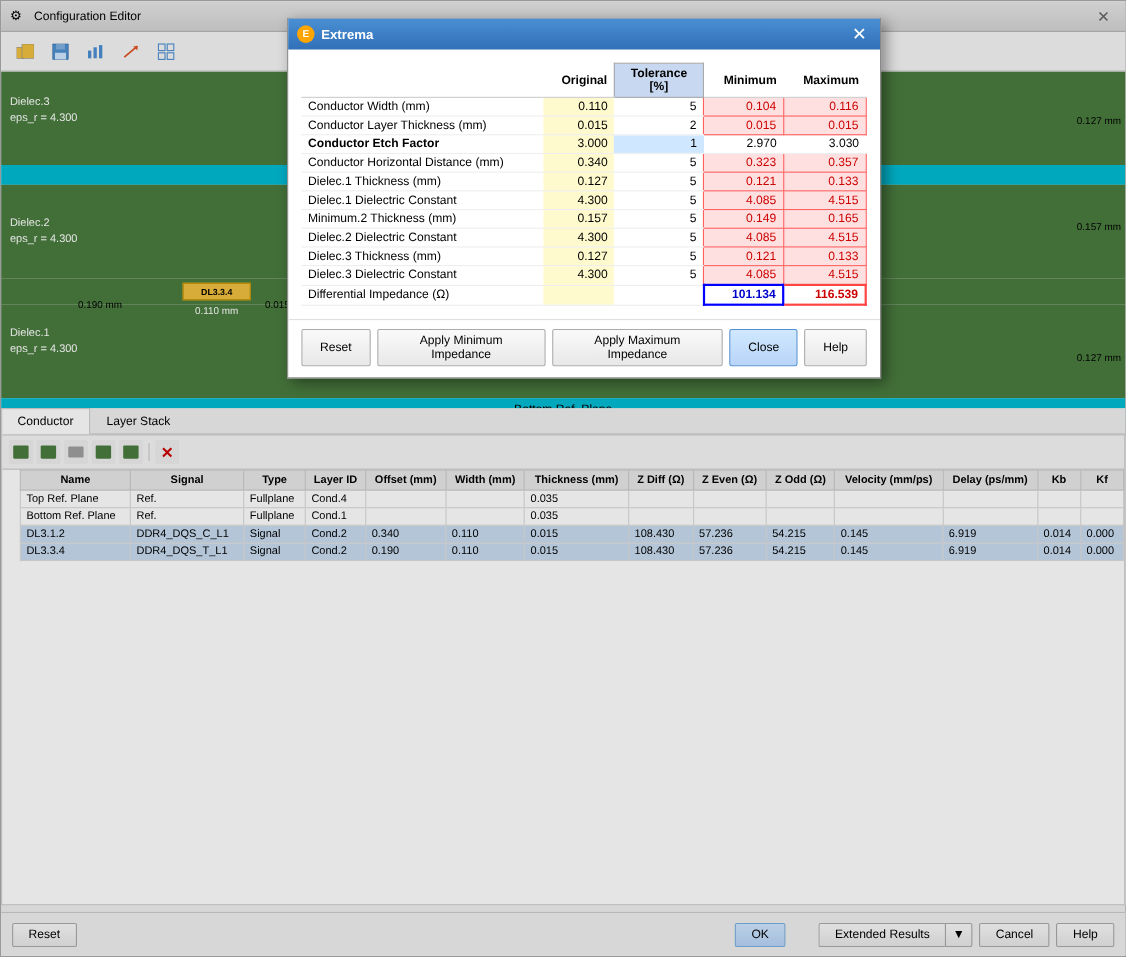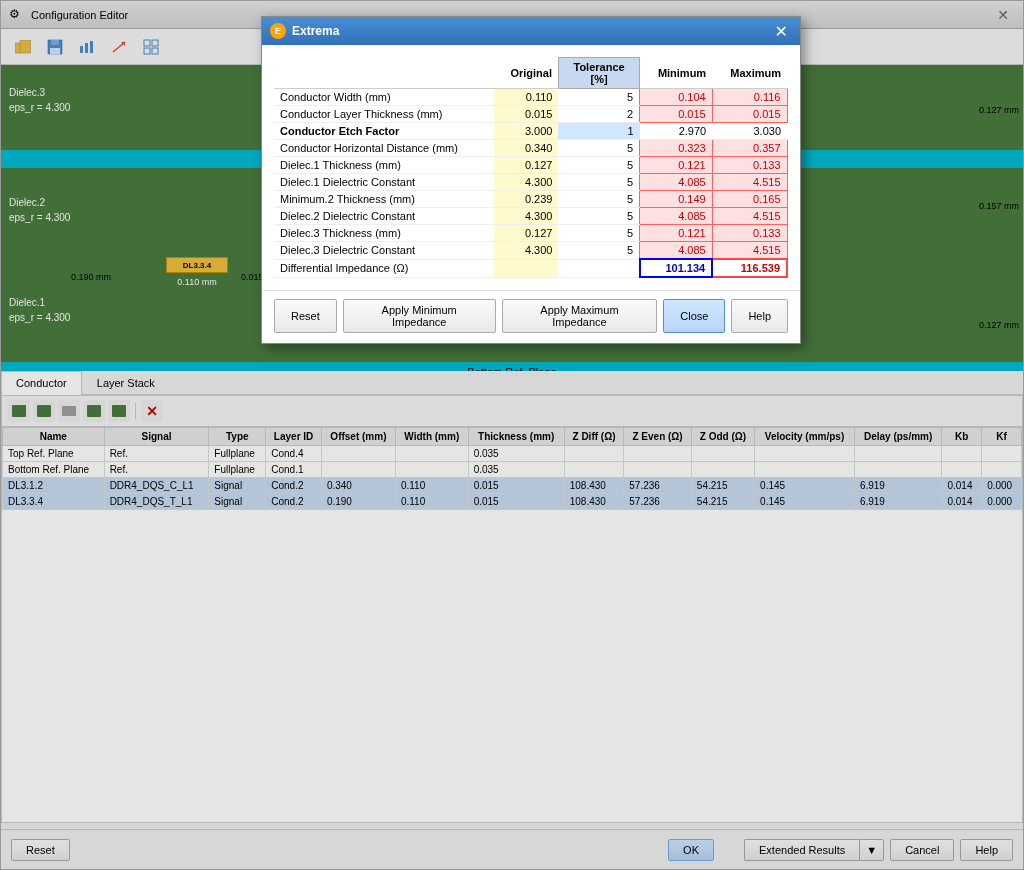--- a/index.html
+++ b/index.html
@@ -202,21 +202,21 @@
         </button>
         <button class="table-toolbar-btn" title="Add4">
           <svg width="16" height="14" viewBox="0 0 16 14">
               <rect x="1" y="1" width="14" height="12" fill="#4a7c3f" rx="1"></rect>
             </svg>
         </button>
         <div class="table-toolbar-sep"></div>
         <button class="table-toolbar-btn" title="Delete" style="color:#c00; font-weight:bold; font-size:14px;">✕</button>
       </div>
 
-      <div style="overflow-x:auto;">
+      <div style="overflow-x:auto;padding-left:16px;">
         <table class="data-table">
           <thead>
             <tr>
               <th>Name</th>
               <th>Signal</th>
               <th>Type</th>
               <th>Layer ID</th>
               <th>Offset (mm)</th>
               <th>Width (mm)</th>
               <th>Thickness (mm)</th>
@@ -372,21 +372,21 @@
               </tr>
               <tr>
                 <td>Dielec.1 Dielectric Constant</td>
                 <td class="cell-yellow">4.300</td>
                 <td>5</td>
                 <td class="cell-min">4.085</td>
                 <td class="cell-max">4.515</td>
               </tr>
               <tr>
                 <td>Minimum.2 Thickness (mm)</td>
-                <td class="cell-yellow">0.239</td>
+                <td class="cell-yellow">0.157</td>
                 <td>5</td>
                 <td class="cell-min">0.149</td>
                 <td class="cell-max">0.165</td>
               </tr>
               <tr>
                 <td>Dielec.2 Dielectric Constant</td>
                 <td class="cell-yellow">4.300</td>
                 <td>5</td>
                 <td class="cell-min">4.085</td>
                 <td class="cell-max">4.515</td>

